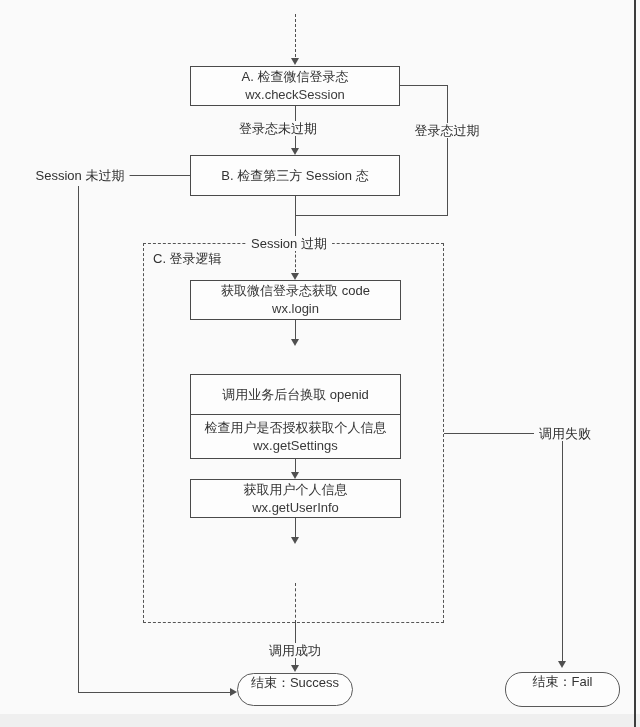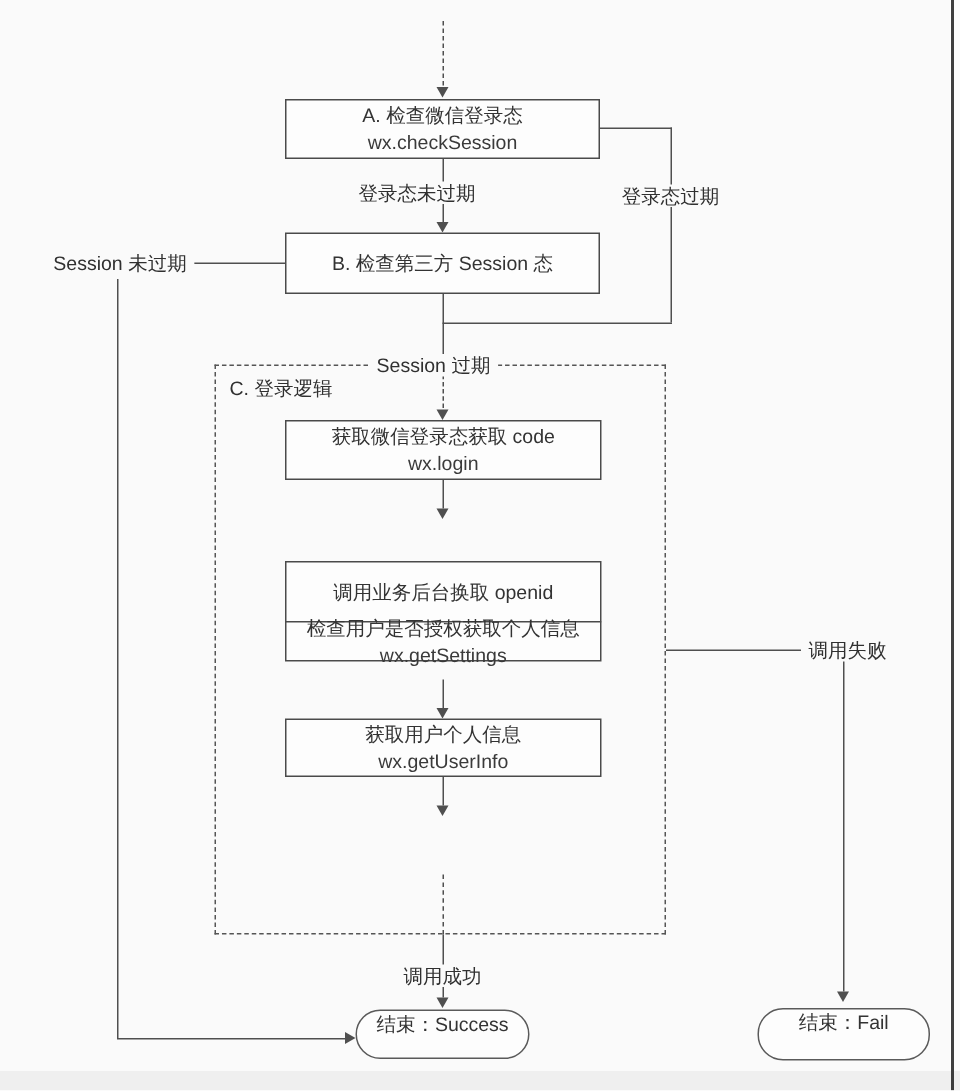--- a/index.html
+++ b/index.html
@@ -142,21 +142,21 @@
   <div class="vline" style="left:294.5px; top:320px; height:19px;"></div>
   <div class="arr-down" style="left:290.5px; top:339px;"></div>
 
   <div class="node" style="left:190px; top:346px; width:211px; height:41px;margin-top:28px;">
     <span>调用业务后台换取 openid</span>
   </div>
 
   <div class="vline" style="left:294.5px; top:387px; height:20px;"></div>
   <div class="arr-down" style="left:290.5px; top:407px;"></div>
 
-  <div class="node" style="left:190px; top:414px; width:211px; height:27px;">
+  <div class="node" style="left:190px; top:414px; width:211px; height:45px;">
     <span>检查用户是否授权获取个人信息</span>
     <span class="api">wx.getSettings</span>
   </div>
 
   <div class="vline" style="left:294.5px; top:453px; height:19px;"></div>
   <div class="arr-down" style="left:290.5px; top:472px;"></div>
 
   <div class="node" style="left:190px; top:479px; width:211px; height:39px;">
     <span>获取用户个人信息</span>
     <span class="api">wx.getUserInfo</span>

